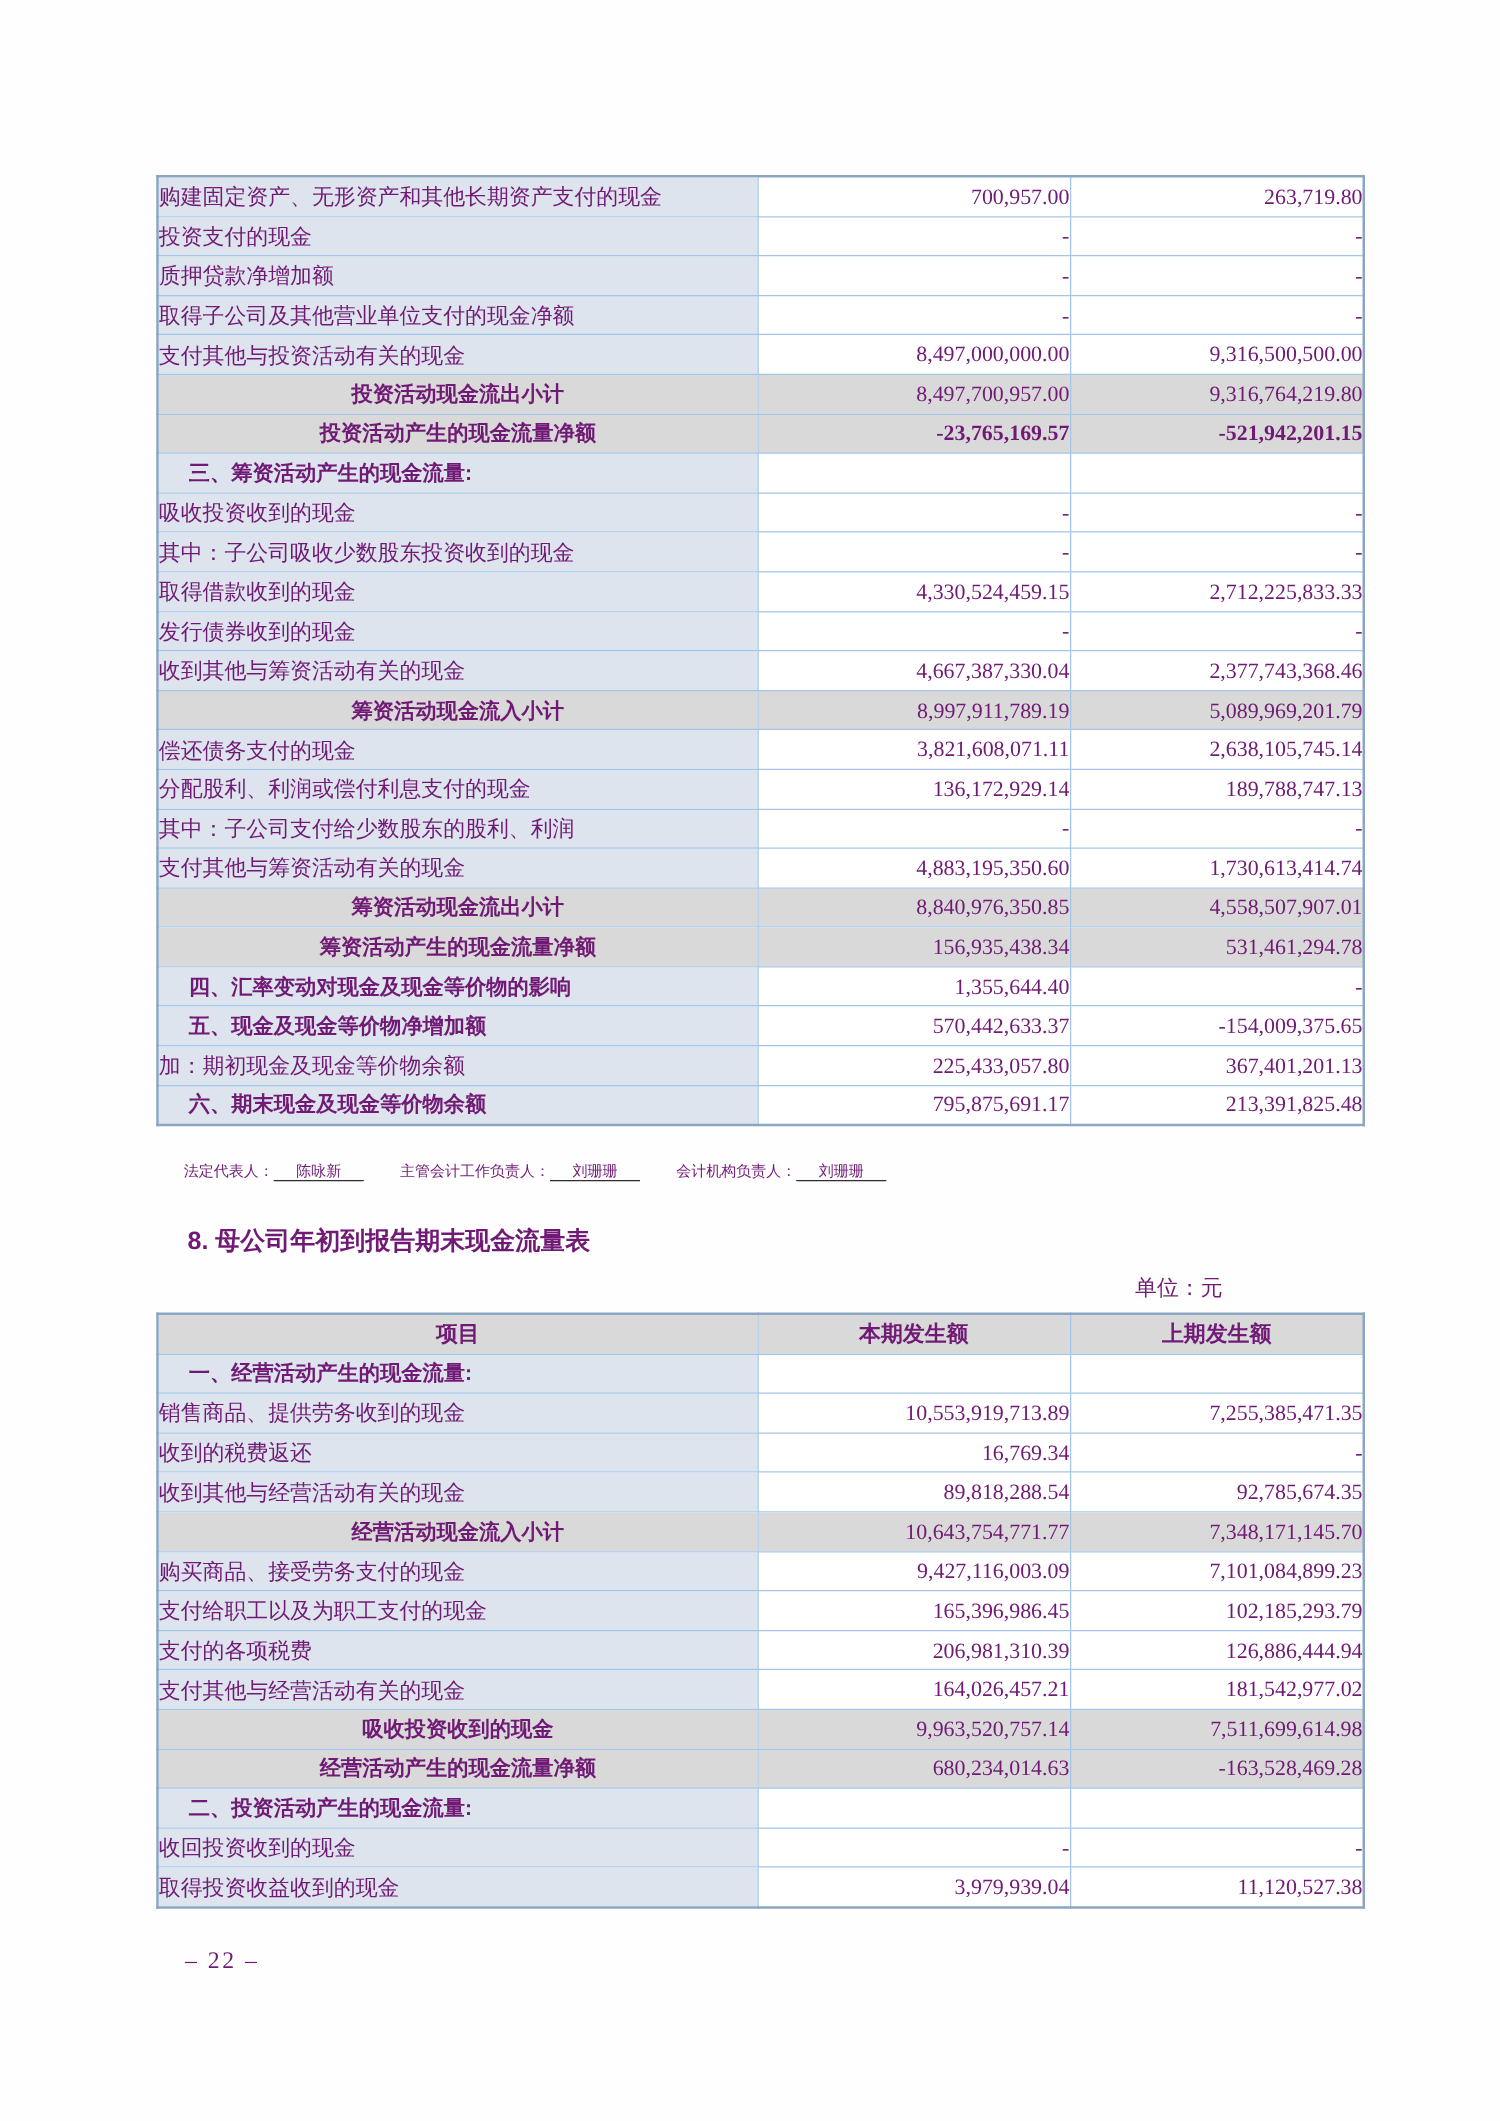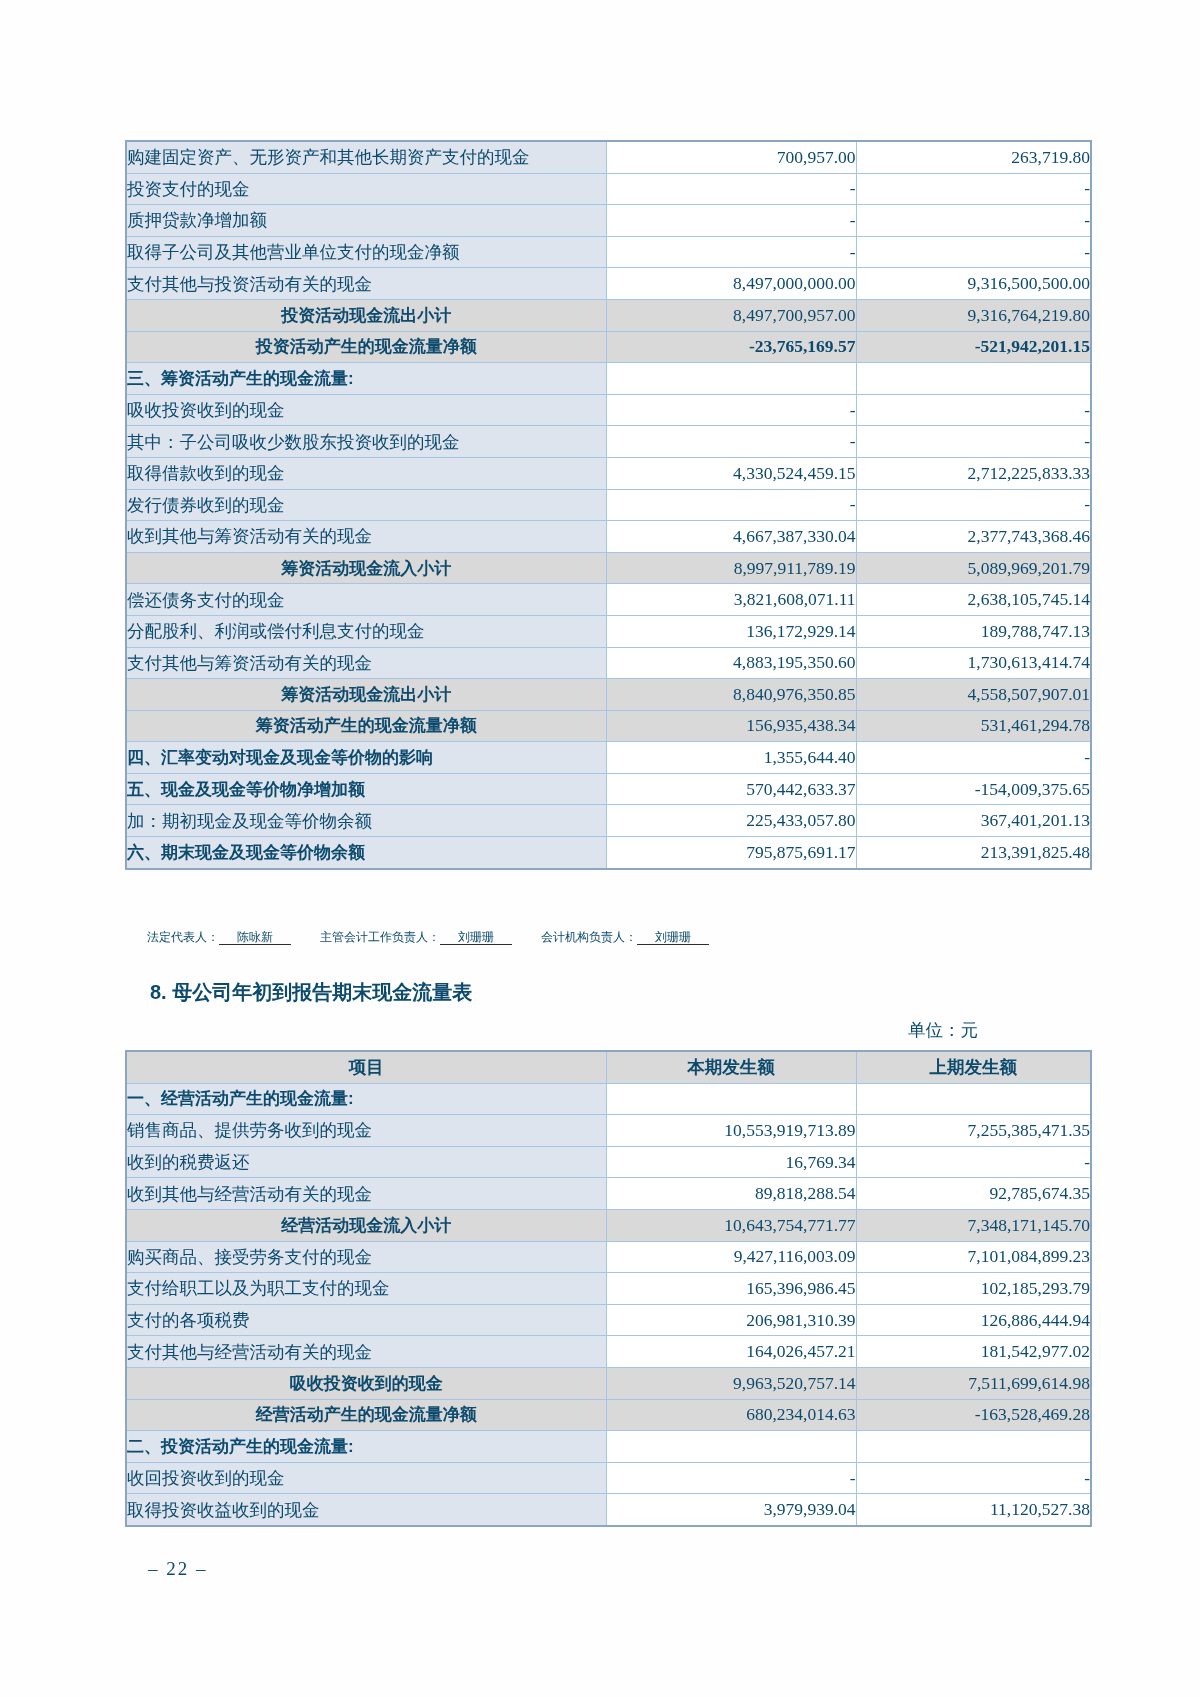--- a/index.html
+++ b/index.html
@@ -1,35 +1,35 @@
 <!DOCTYPE html>
 <html><head>
 <meta charset="utf-8">
 <style>
   html,body { margin:0; padding:0; background:#ffffff; }
   .page {
     position:relative; width:1200px; height:1697px; background:#fefefe;
-    font-family:"Liberation Serif","DejaVu Serif",serif; color:#0c4a6e;
+    font-family:"Liberation Serif","DejaVu Serif",serif; color:#701a75;
     overflow:hidden;
   }
   table.fin {
     position:absolute; border-collapse:collapse; table-layout:fixed;
     border:2px solid #8ba6c1; background:#ffffff;
   }
   table.fin td, table.fin th {
     border:1px solid #a3c6e8; height:30.6px; padding:0;
     font-size:17.5px; vertical-align:middle; white-space:nowrap; overflow:hidden;
   }
   td.label { background:#dde4ed; text-align:left; padding-left:10px; }
   td.num   { background:#ffffff; text-align:right; padding-right:12px; }
   th.hd {
     background:#d9d9d9; font-weight:bold; text-align:center;
     font-family:"Liberation Sans","DejaVu Sans",sans-serif; font-size:17px;
   }
-  .row-section .label  { font-weight:bold; font-family:"Liberation Sans","DejaVu Sans",sans-serif; font-size:17px; }
+  .row-section .label  { font-weight:bold; font-family:"Liberation Sans","DejaVu Sans",sans-serif; font-size:17px;padding-left:24px; }
   .row-subtotal td, .row-subtotalb td { background:#d9d9d9;margin-top:32px; }
   .row-subtotal .label, .row-subtotalb .label {
     font-weight:bold; text-align:center; padding-left:0;
     font-family:"Liberation Sans","DejaVu Sans",sans-serif; font-size:17px;
   }
   .row-subtotalb .num { font-weight:bold; }
   .signature {
     position:absolute; left:147px; top:929px; width:940px;
     font-size:12px; white-space:nowrap;
   }
@@ -127,20 +127,25 @@
         </tr>
         <tr class="row-item">
           <td class="label">偿还债务支付的现金</td>
           <td class="num">3,821,608,071.11</td>
           <td class="num">2,638,105,745.14</td>
         </tr>
         <tr class="row-item">
           <td class="label">分配股利、利润或偿付利息支付的现金</td>
           <td class="num">136,172,929.14</td>
           <td class="num">189,788,747.13</td>
+        </tr>
+        <tr class="row-item">
+          <td class="label">其中：子公司支付给少数股东的股利、利润</td>
+          <td class="num">-</td>
+          <td class="num">-</td>
         </tr>
         <tr class="row-item">
           <td class="label">支付其他与筹资活动有关的现金</td>
           <td class="num">4,883,195,350.60</td>
           <td class="num">1,730,613,414.74</td>
         </tr>
         <tr class="row-subtotal">
           <td class="label">筹资活动现金流出小计</td>
           <td class="num">8,840,976,350.85</td>
           <td class="num">4,558,507,907.01</td>

